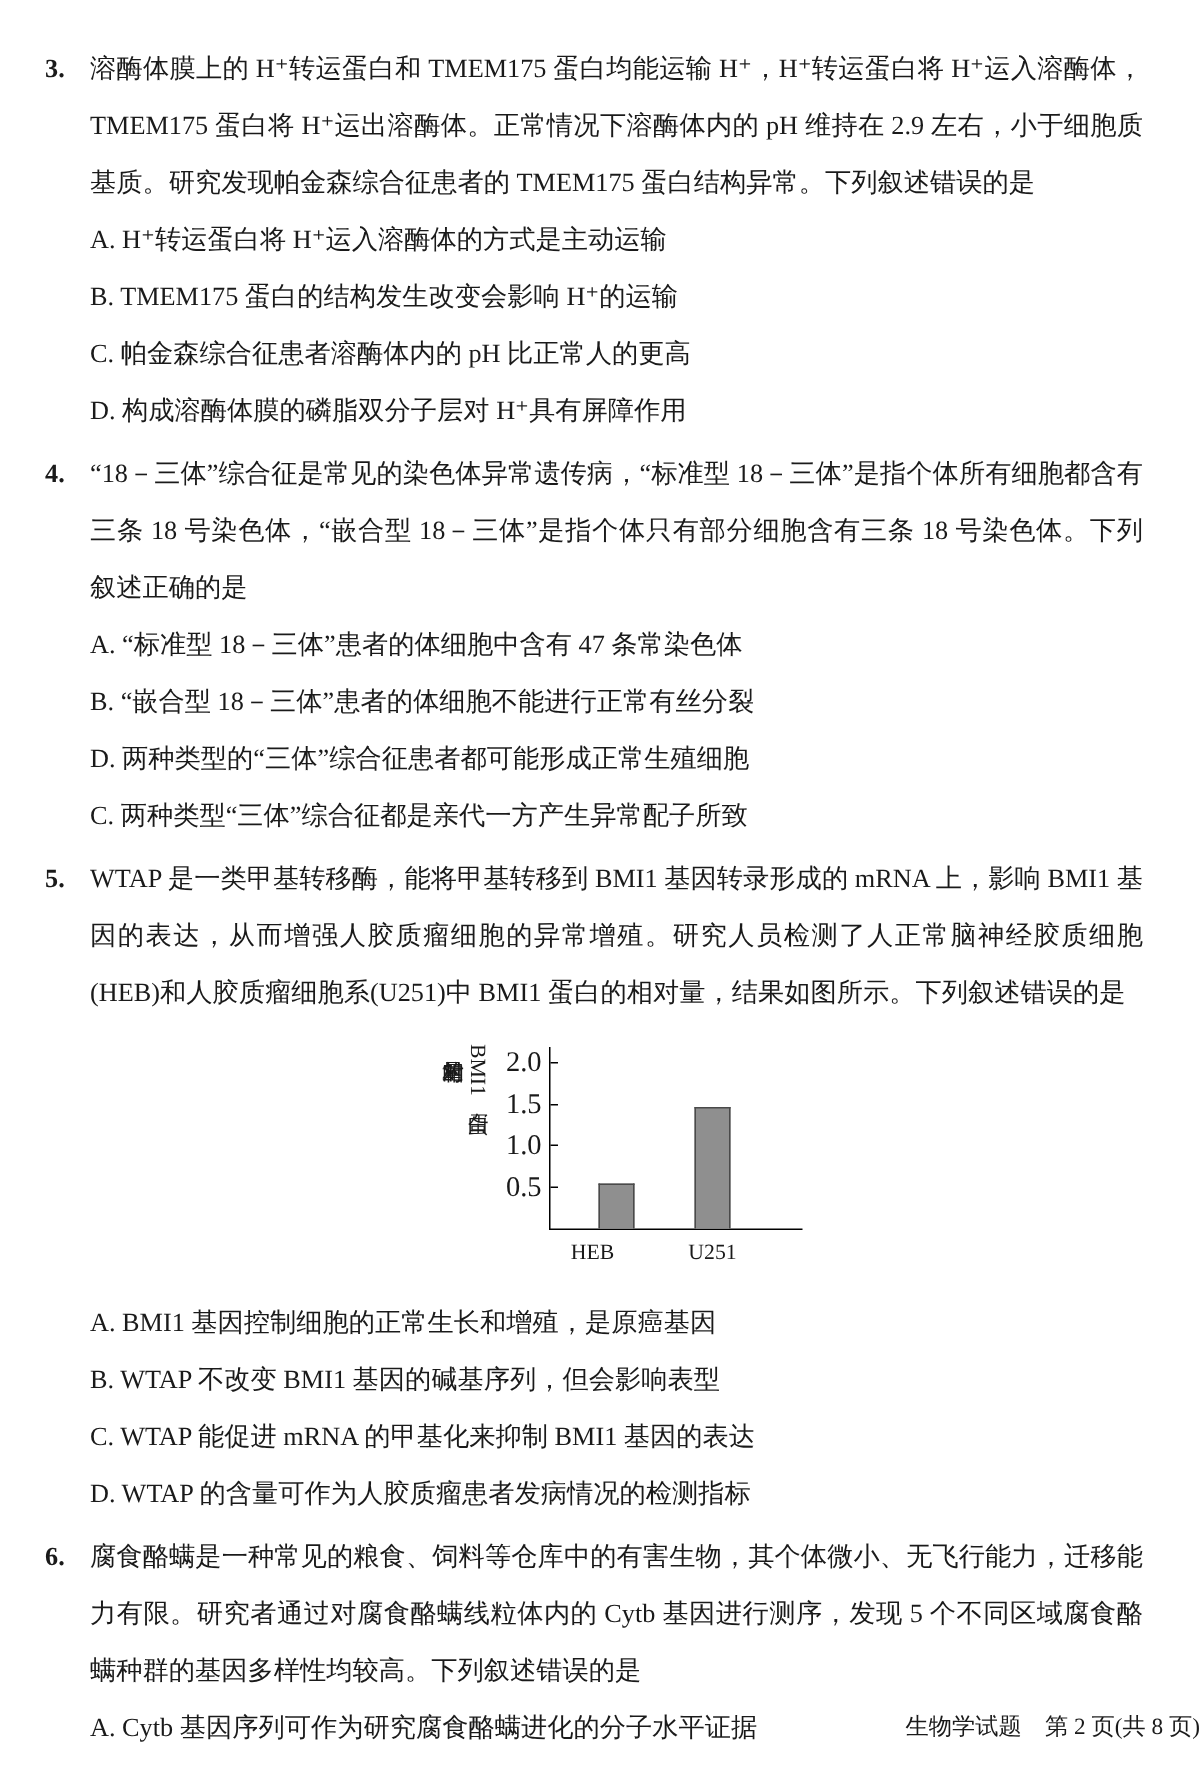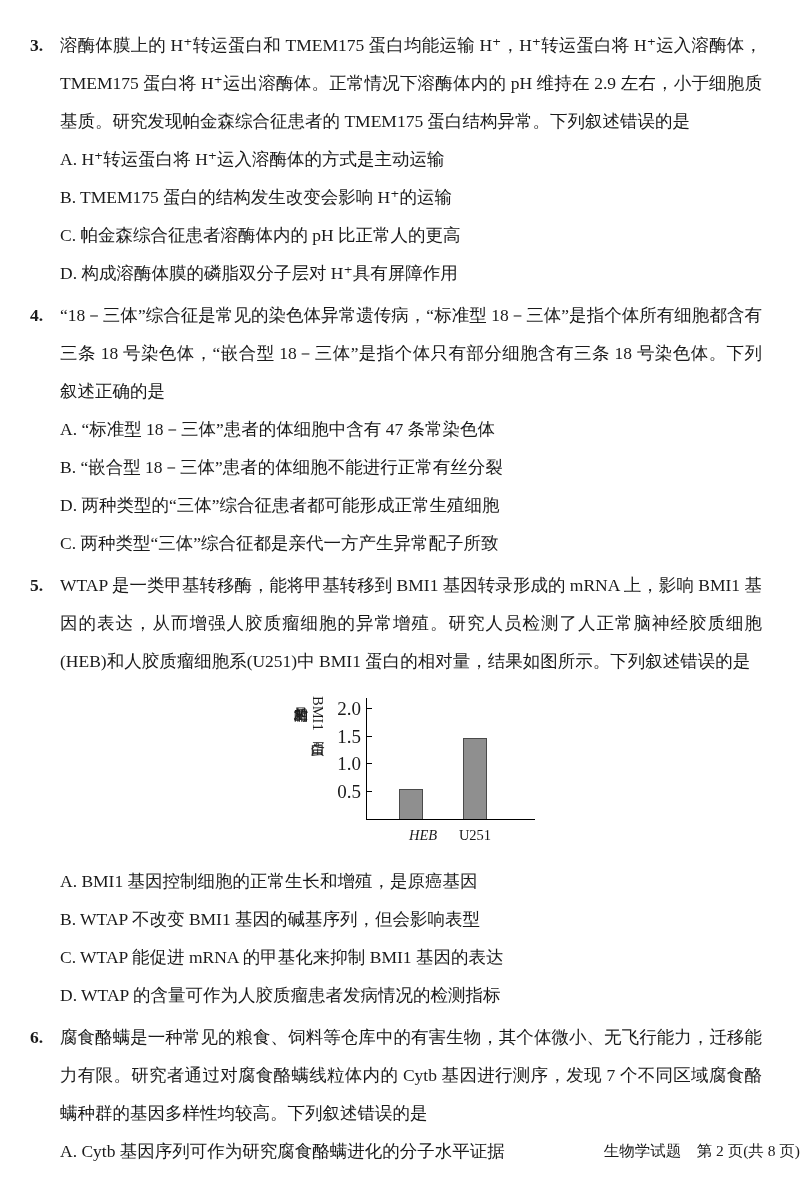--- a/index.html
+++ b/index.html
@@ -114,37 +114,37 @@
       <div class="plot">
           <div class="ytick" style="bottom: 27.5px;"></div>
           <div class="ytick-label" style="bottom: 20.5px;">0.5</div>
           <div class="ytick" style="bottom: 55px;"></div>
           <div class="ytick-label" style="bottom: 48px;">1.0</div>
           <div class="ytick" style="bottom: 82.5px;"></div>
           <div class="ytick-label" style="bottom: 75.5px;">1.5</div>
           <div class="ytick" style="bottom: 110px;"></div>
           <div class="ytick-label" style="bottom: 103px;">2.0</div>
           <div class="bar" style="left: 32px; height: 30.25px; background: rgb(143, 143, 143);"></div>
-          <div class="xlab" style="left: 32px; font-style: italic;">HEB</div>
+          <div class="xlab" style="left: 4px;">HEB</div>
           <div class="bar" style="left: 96px; height: 80.85px; background: rgb(143, 143, 143);"></div>
           <div class="xlab" style="left: 84px;">U251</div>
         </div>
     </div>
 
     <div class="options">
       <div class="option">A. BMI1 基因控制细胞的正常生长和增殖，是原癌基因</div>
       <div class="option">B. WTAP 不改变 BMI1 基因的碱基序列，但会影响表型</div>
       <div class="option">C. WTAP 能促进 mRNA 的甲基化来抑制 BMI1 基因的表达</div>
       <div class="option">D. WTAP 的含量可作为人胶质瘤患者发病情况的检测指标</div>
     </div>
   </div>
 
   <div class="question">
     <span class="q-num">6.</span>
-    <div class="q-stem">腐食酪螨是一种常见的粮食、饲料等仓库中的有害生物，其个体微小、无飞行能力，迁移能力有限。研究者通过对腐食酪螨线粒体内的 Cytb 基因进行测序，发现 7 个不同区域腐食酪螨种群的基因多样性均较高。下列叙述错误的是</div>
+    <div class="q-stem">腐食酪螨是一种常见的粮食、饲料等仓库中的有害生物，其个体微小、无飞行能力，迁移能力有限。研究者通过对腐食酪螨线粒体内的 Cytb 基因进行测序，发现 5 个不同区域腐食酪螨种群的基因多样性均较高。下列叙述错误的是</div>
     <div class="options">
       <div class="option">A. Cytb 基因序列可作为研究腐食酪螨进化的分子水平证据</div>
       <div class="option">B. 腐食酪螨产生 Cytb 基因多样性最主要的原因是基因重组</div>
 
     </div>
   </div>
 
 </div>
 
 <div class="footer">生物学试题　第 2 页(共 8 页)</div>

